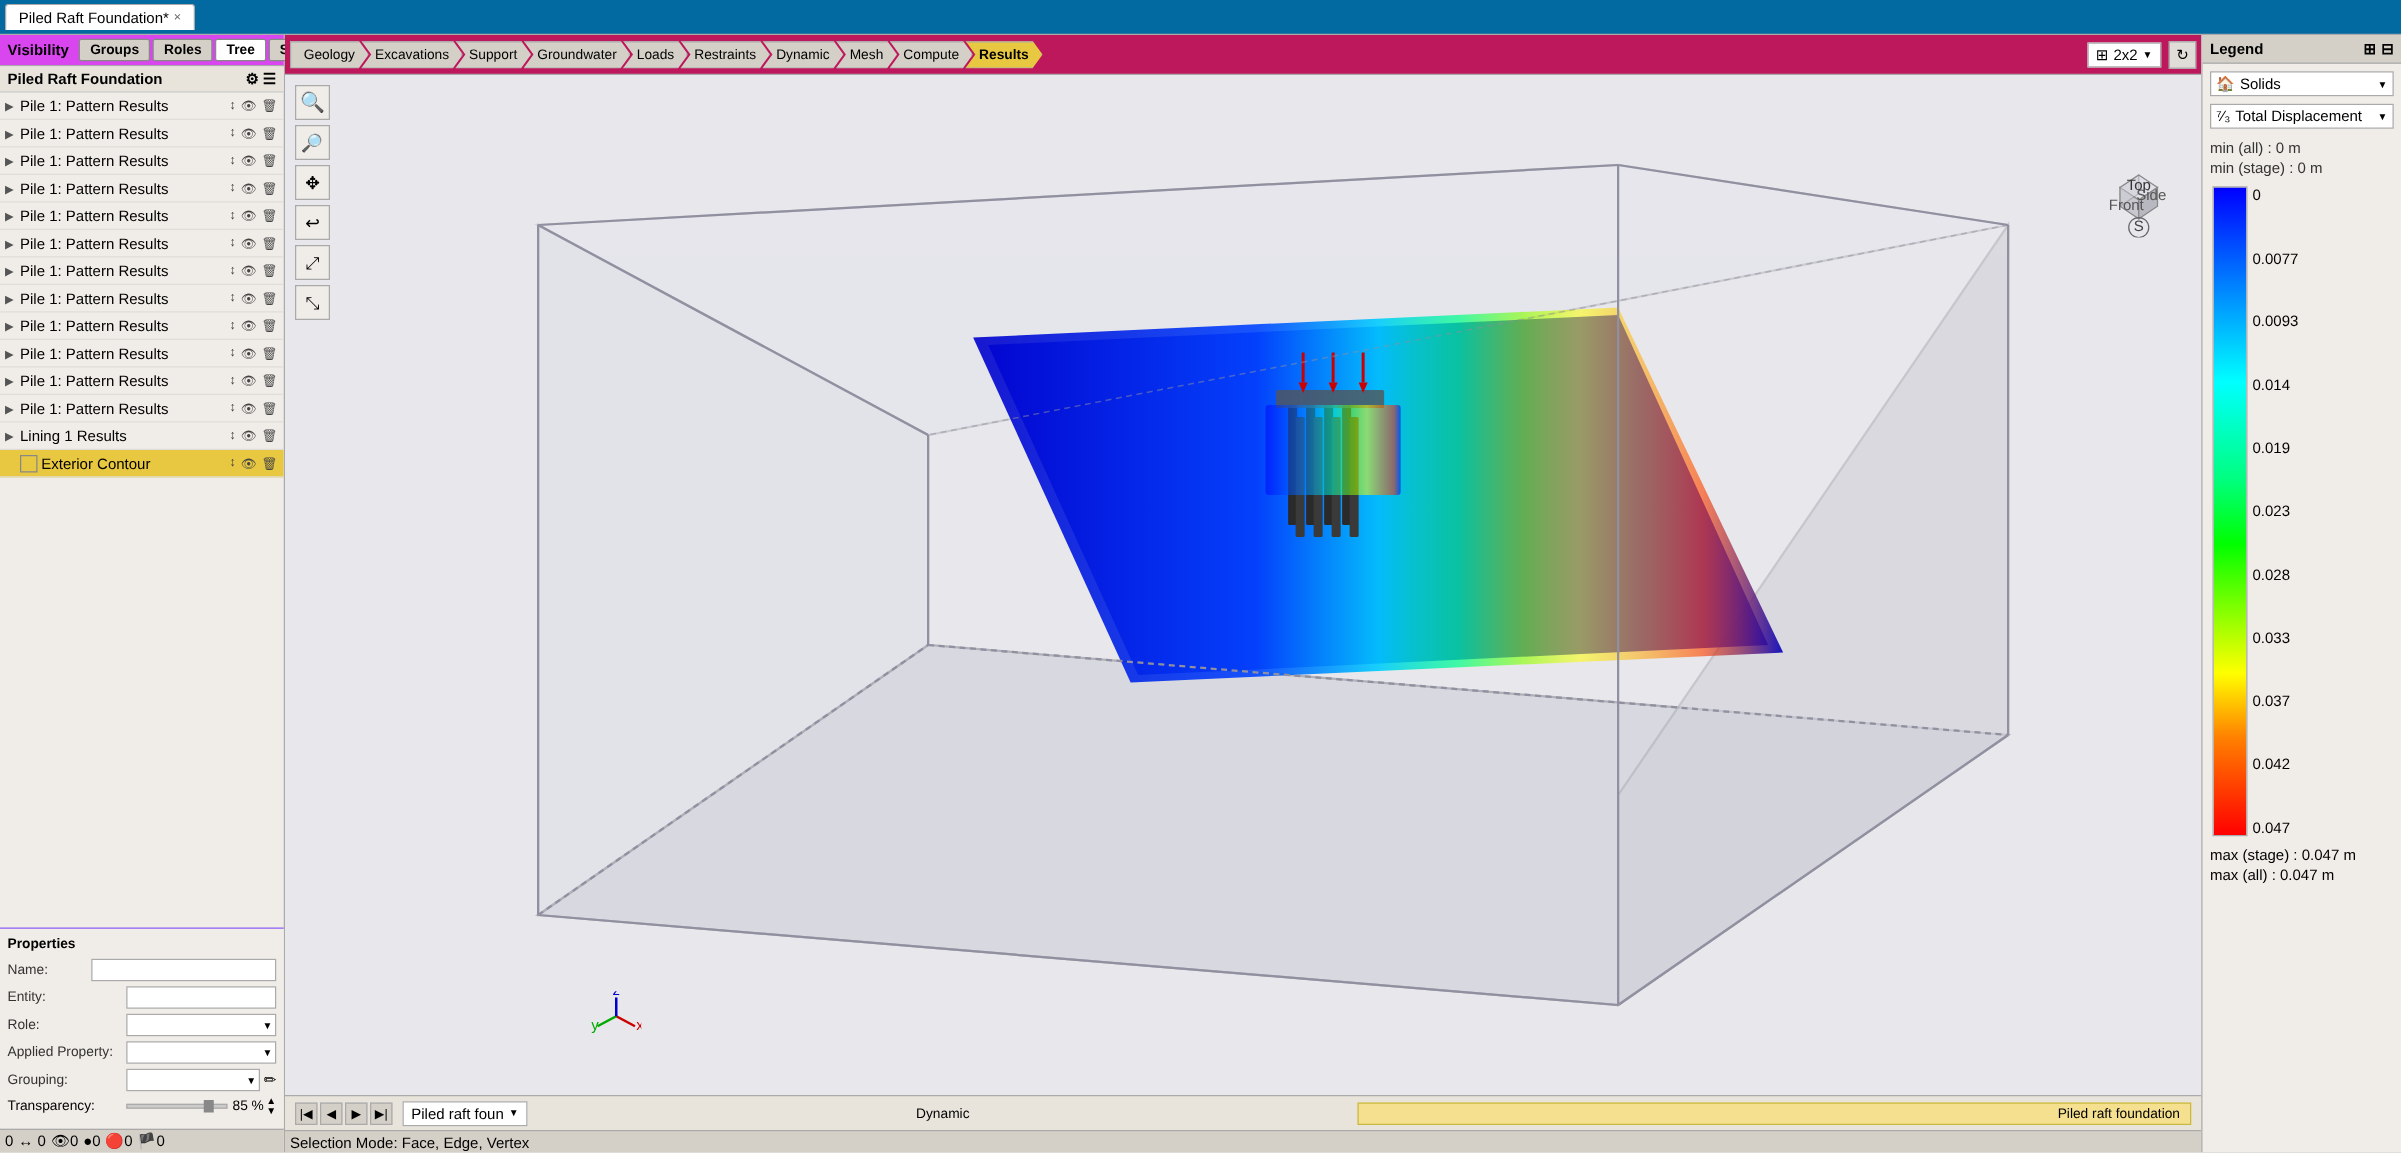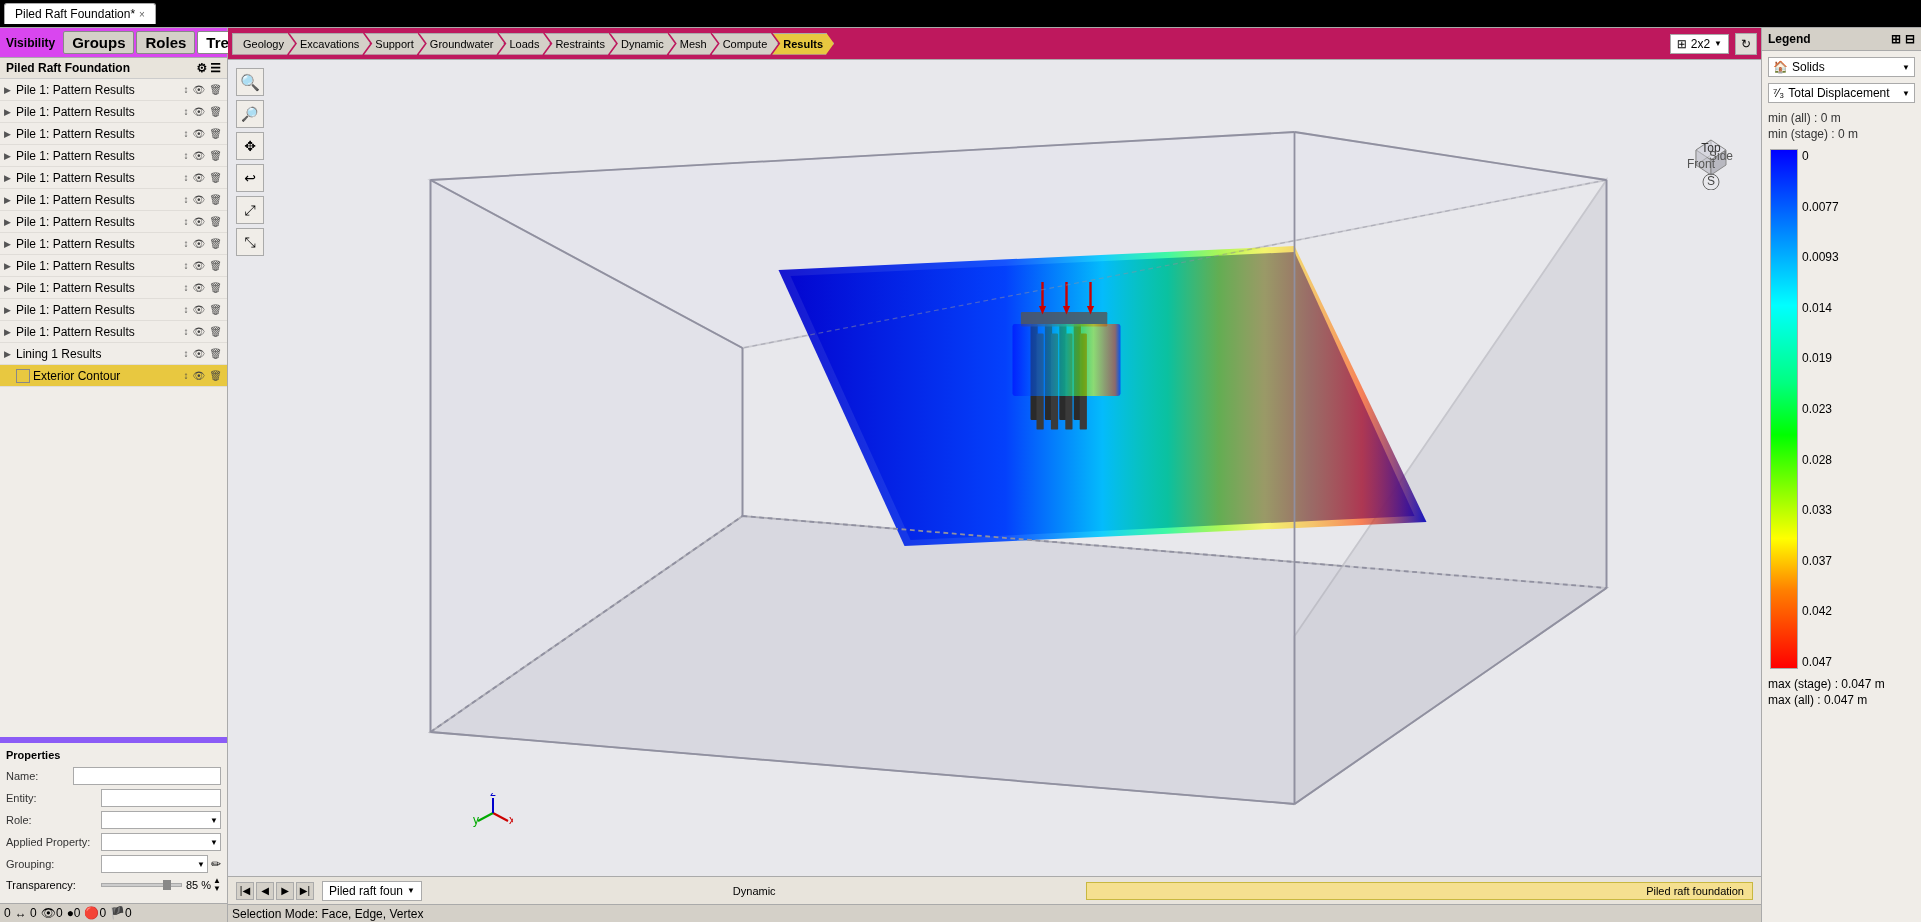--- a/index.html
+++ b/index.html
@@ -2,21 +2,21 @@
 <html><head>
   <meta charset="utf-8">
   <style>
     * { box-sizing: border-box; margin: 0; padding: 0; font-family: Arial, sans-serif; font-size: 12px; }
     body { width: 1921px; height: 922px; overflow: hidden; background: #d4d0c8; display: flex; flex-direction: column; }
 
     
     .top-tab-bar {
       display: flex;
       align-items: center;
-      background: #000000;
+      background: #0369a1;
       border-bottom: 1px solid #aaa;
       height: 28px;
       padding: 0 4px;
     }
     .tab-item {
       display: flex; align-items: center; gap: 4px;
       padding: 3px 10px;
       background: #e8e4dc;
       border: 1px solid #aaa;
       border-bottom: none;
@@ -54,21 +54,21 @@
       align-items: center;
       gap: 8px;
     }
     .vis-tabs { display: flex; gap: 2px; }
     .vis-tab {
       padding: 2px 8px;
       border: 1px solid #888;
       background: #d4d0c8;
       border-radius: 2px;
       cursor: pointer;
-      font-size: 15px;
+      font-size: 11px;
     }
     .vis-tab.active { background: #fff; font-weight: bold; }
 
     .pile-raft-header {
       display: flex; align-items: center; justify-content: space-between;
       padding: 3px 6px;
       background: #e8e4dc;
       border-bottom: 1px solid #ccc;
       font-size: 11px;
       font-weight: bold;
@@ -84,21 +84,21 @@
       font-size: 11px;
     }
     .tree-item.selected { background: #e8c840; }
     .tree-item .expand { width: 12px; color: #555; font-size: 9px; }
     .tree-item .label { flex: 1; overflow: hidden; text-overflow: ellipsis; white-space: nowrap; }
     .tree-item .icons { display: flex; gap: 2px; margin-left: auto; }
     .tree-item .icon-btn { font-size: 10px; color: #444; cursor: pointer; padding: 0 1px; }
 
     
     .properties-panel {
-      border-top: 6px solid #8b5cf6;
+      border-top: 1px solid #8b5cf6;
       padding: 6px;
       background: #f0ede8;
     }
     .prop-title { font-weight: bold; margin-bottom: 6px; font-size: 11px; }
     .prop-row { display: flex; align-items: center; margin-bottom: 4px; }
     .prop-label { width: 95px; font-size: 11px; color: #333; }
     .prop-input {
       flex: 1; height: 18px; border: 1px solid #aaa; background: #fff;
       font-size: 11px; padding: 0 2px;
     }

